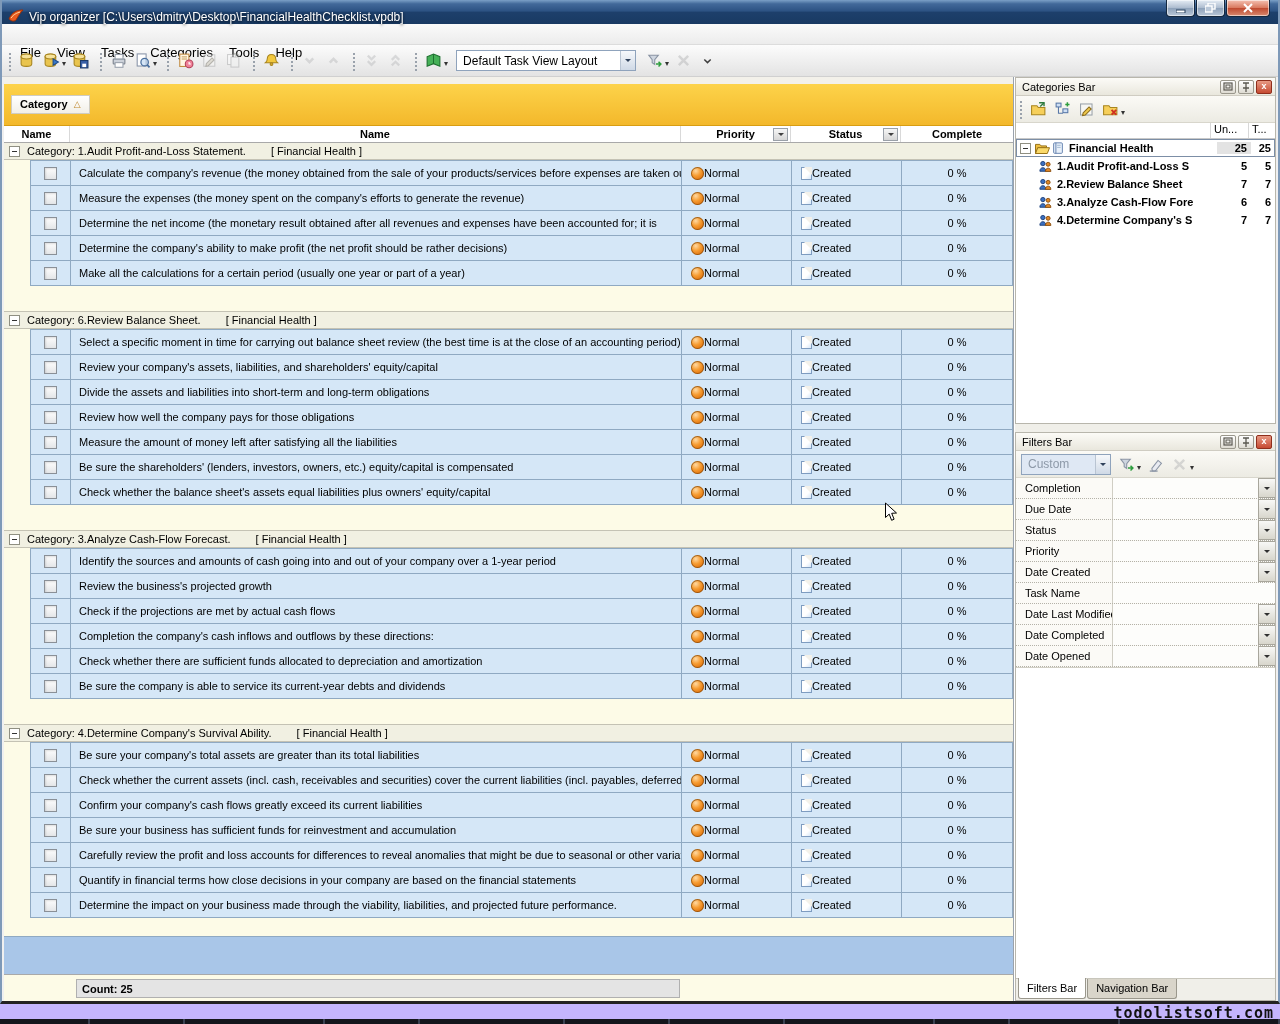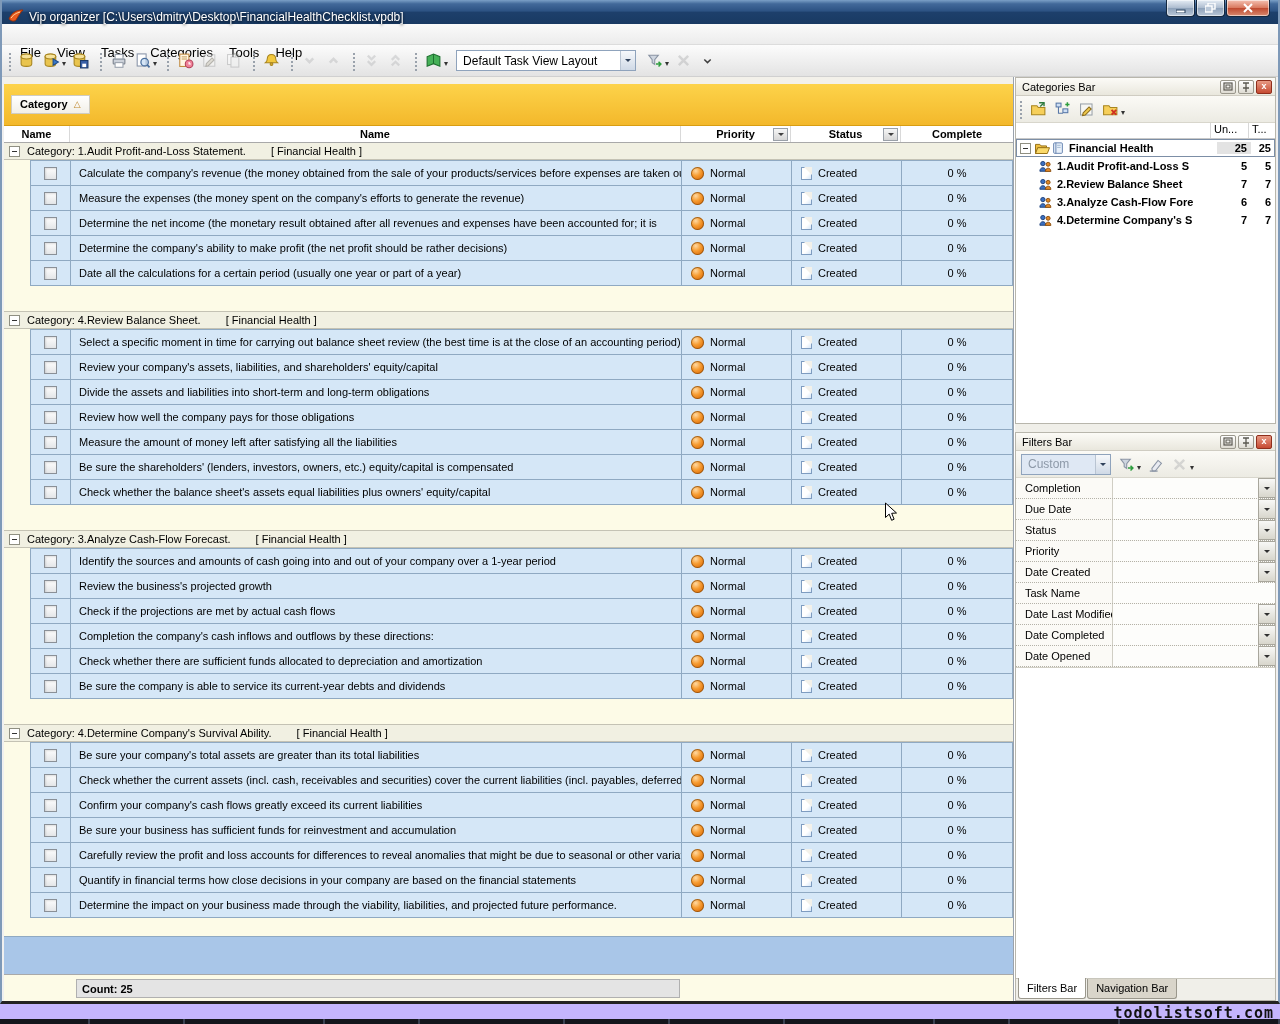--- a/index.html
+++ b/index.html
@@ -74,21 +74,21 @@
   .expander { width:11px; height:11px; border:1px solid #8f8f82; background:#fff; position:relative; flex:0 0 auto; }
   .expander:before { content:""; position:absolute; left:2px; right:2px; top:4px; border-top:1px solid #333; }
   .grp-hdr .g-tag { margin-left:18px; }
   .block { margin-left:26px; border:1px solid #8fa9c2; border-bottom:none; }
   .trow { height:25px; display:grid; grid-template-columns:40px 611px 110px 110px 1fr;
     background:#d5e7f7; border-bottom:1px solid #8fa9c2; }
   .trow > div { display:flex; align-items:center; border-right:1px solid #8fa9c2; overflow:hidden; }
   .trow > div:last-child { border-right:none; }
   .cell-done { justify-content:center; }
   .cell-name { padding-left:8px; white-space:nowrap; }
-  .cell-pri, .cell-st { padding-left:9px; gap:6px; }
+  .cell-pri, .cell-st { padding-left:9px; }
   .cell-comp { justify-content:center; }
   .checkbox { width:13px; height:13px; border:1px solid #8a9097; background:linear-gradient(#fdfdfd,#e4e6e8);
     box-shadow:inset 1px 1px 2px rgba(0,0,0,.12); }
   .ball { width:13px; height:13px; border-radius:50%; flex:0 0 auto;
     background:radial-gradient(circle at 37% 30%, #ffd9a2 0%, #f79d33 40%, #e57d17 68%, #b55d06 100%);
     box-shadow:inset 0 0 0 1px rgba(130,70,5,.7); }
   .page-ic { width:11px; height:13px; flex:0 0 auto; position:relative;
     background:linear-gradient(135deg, #fff 60%, #d7e7f8 100%); border:1px solid #7e9cc0; }
   .page-ic:before { content:""; position:absolute; right:-1px; top:-1px; border:4px solid transparent;
     border-top-color:#f3f1ea; border-right-color:#f3f1ea; }
@@ -425,38 +425,38 @@
         <div class="cell-st">
                   <span class="page-ic"></span>
                   <span>Created</span>
                 </div>
         <div class="cell-comp">0 %</div>
       </div>
       <div class="trow">
         <div class="cell-done">
                   <span class="checkbox"></span>
                 </div>
-        <div class="cell-name">Date all the calculations for a certain period (usually one year or part of a year)</div>
+        <div class="cell-name">Make all the calculations for a certain period (usually one year or part of a year)</div>
         <div class="cell-pri">
                   <span class="ball"></span>
                   <span>Normal</span>
                 </div>
         <div class="cell-st">
                   <span class="page-ic"></span>
                   <span>Created</span>
                 </div>
         <div class="cell-comp">0 %</div>
       </div>
     </div>
     <div class="spacer"></div>
   </div>
   <div class="grp">
     <div class="grp-hdr">
       <span class="expander"></span>
-      <span>Category: 4.Review Balance Sheet.</span>
+      <span>Category: 6.Review Balance Sheet.</span>
       <span class="g-tag">[ Financial Health ]</span>
     </div>
     <div class="block">
 
       <div class="trow">
         <div class="cell-done">
                   <span class="checkbox"></span>
                 </div>
         <div class="cell-name">Select a specific moment in time for carrying out balance sheet review (the best time is at the close of an accounting period)</div>
         <div class="cell-pri">

